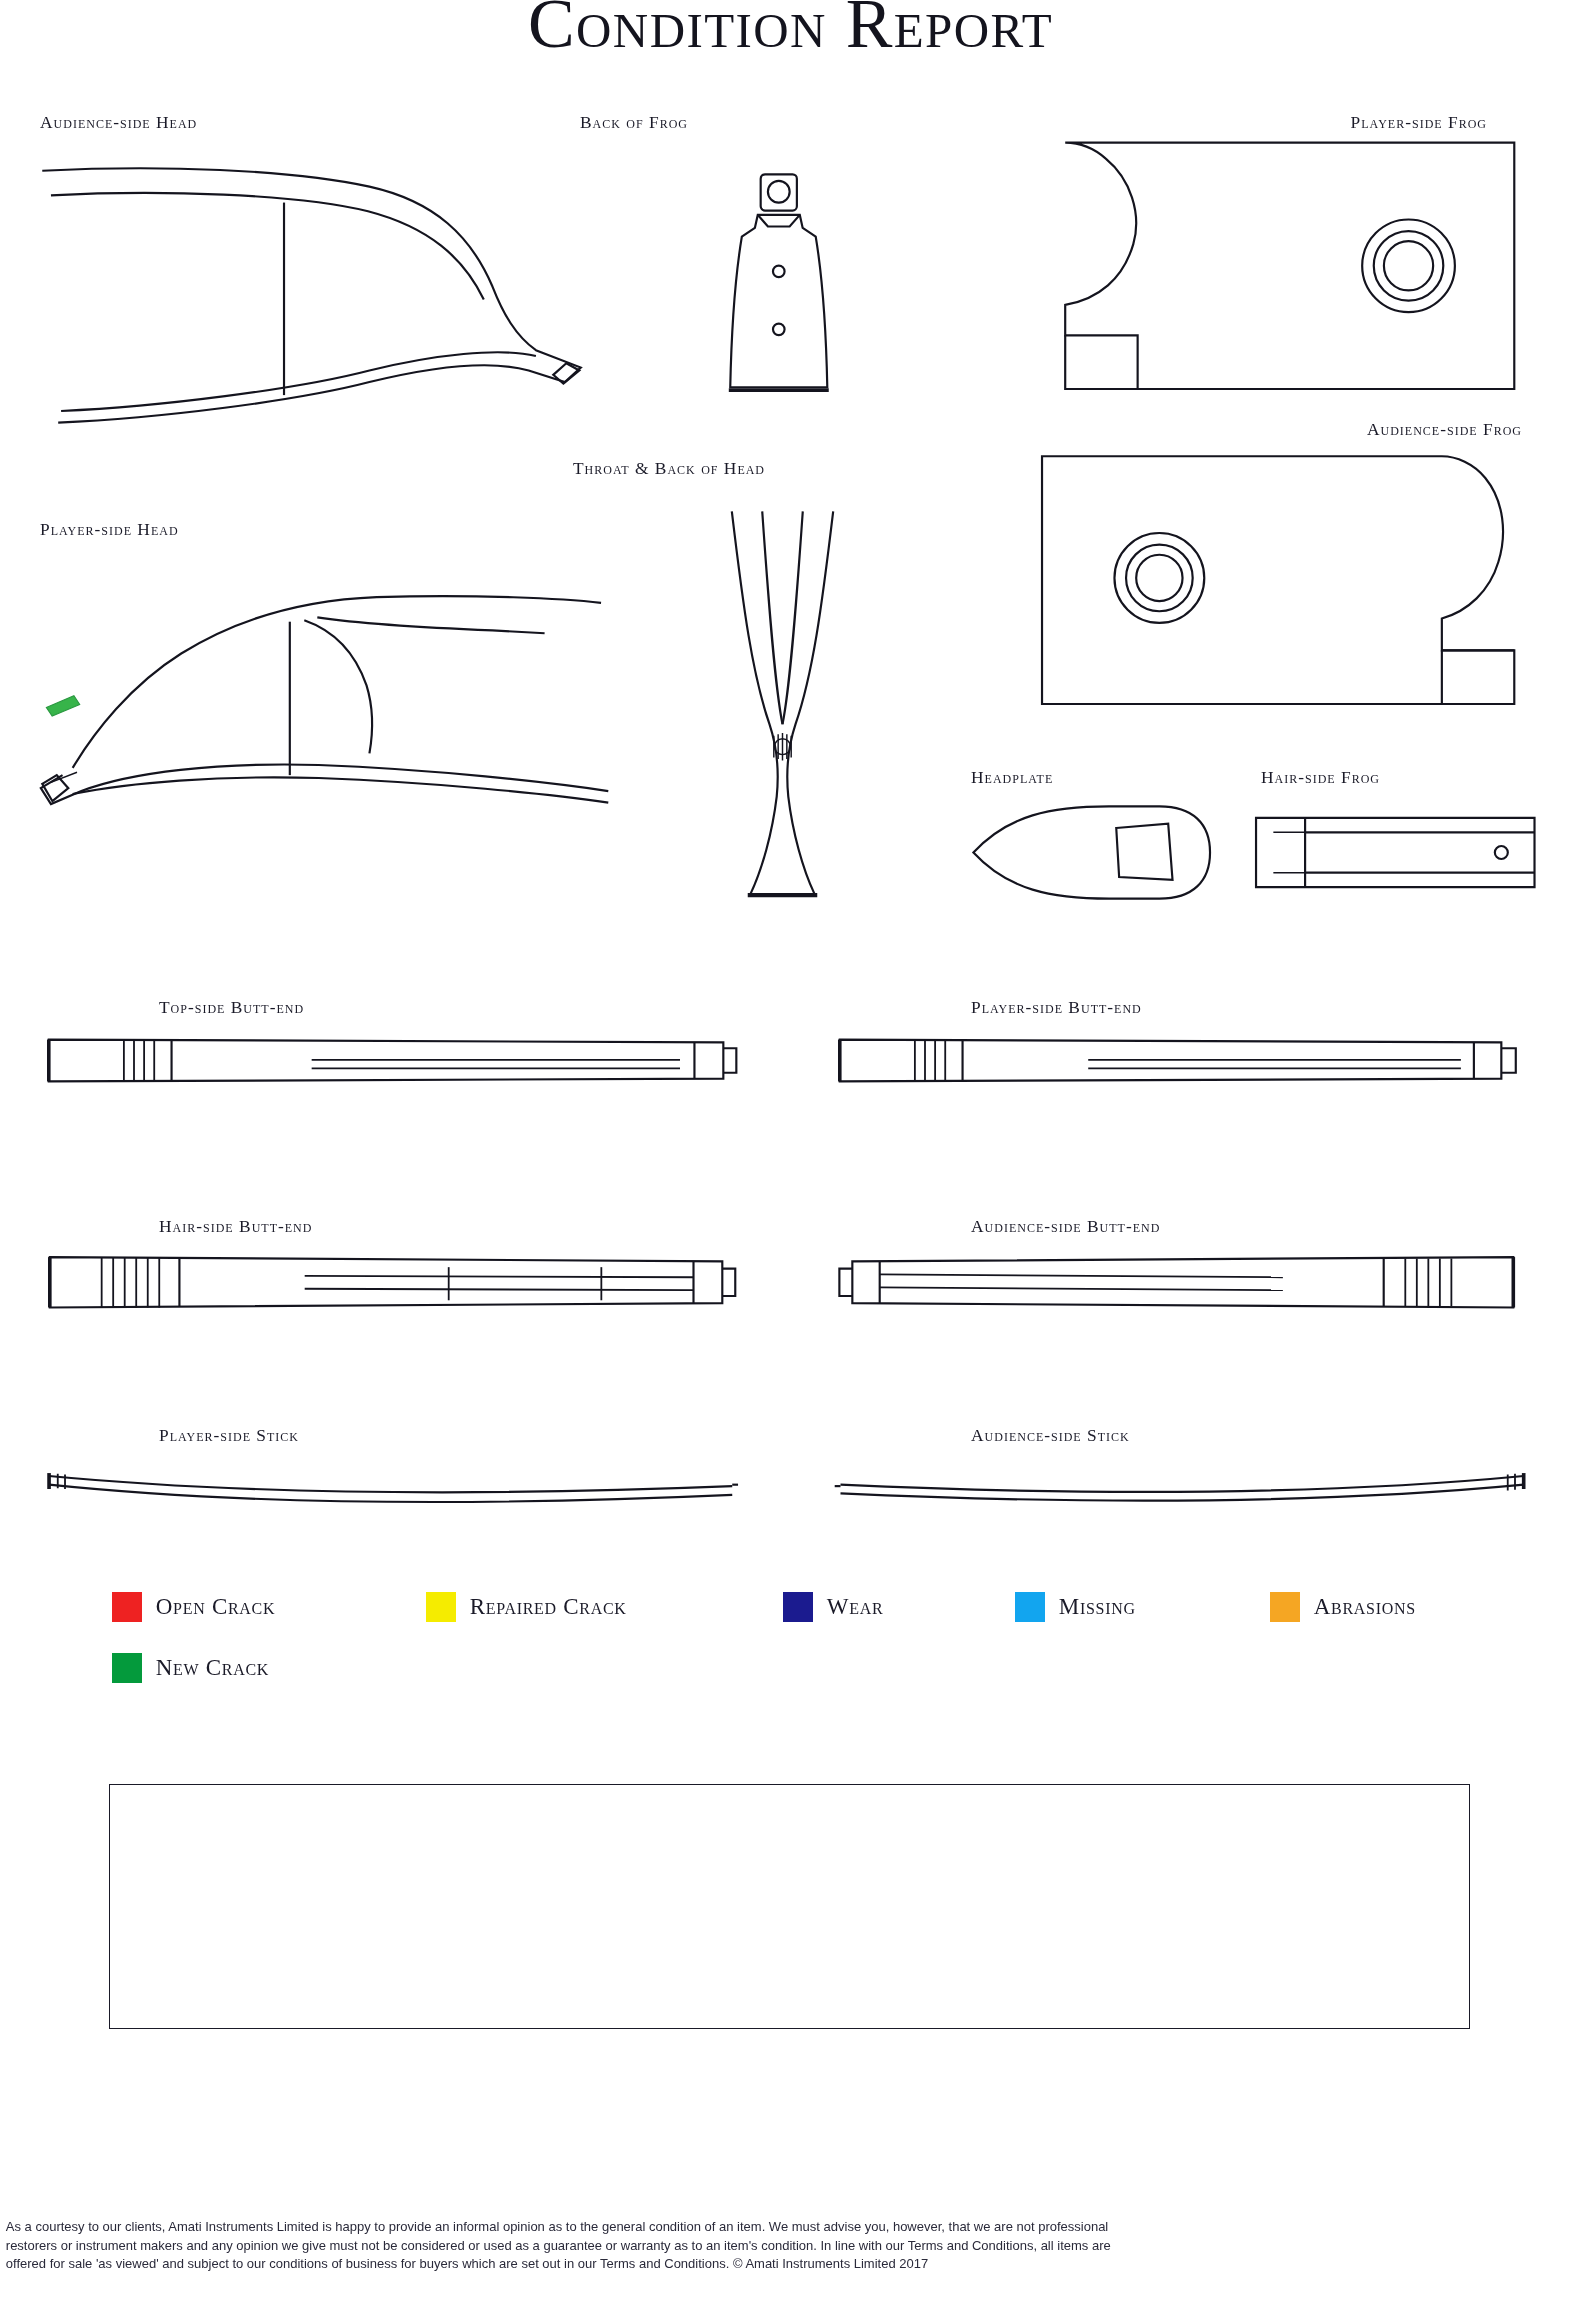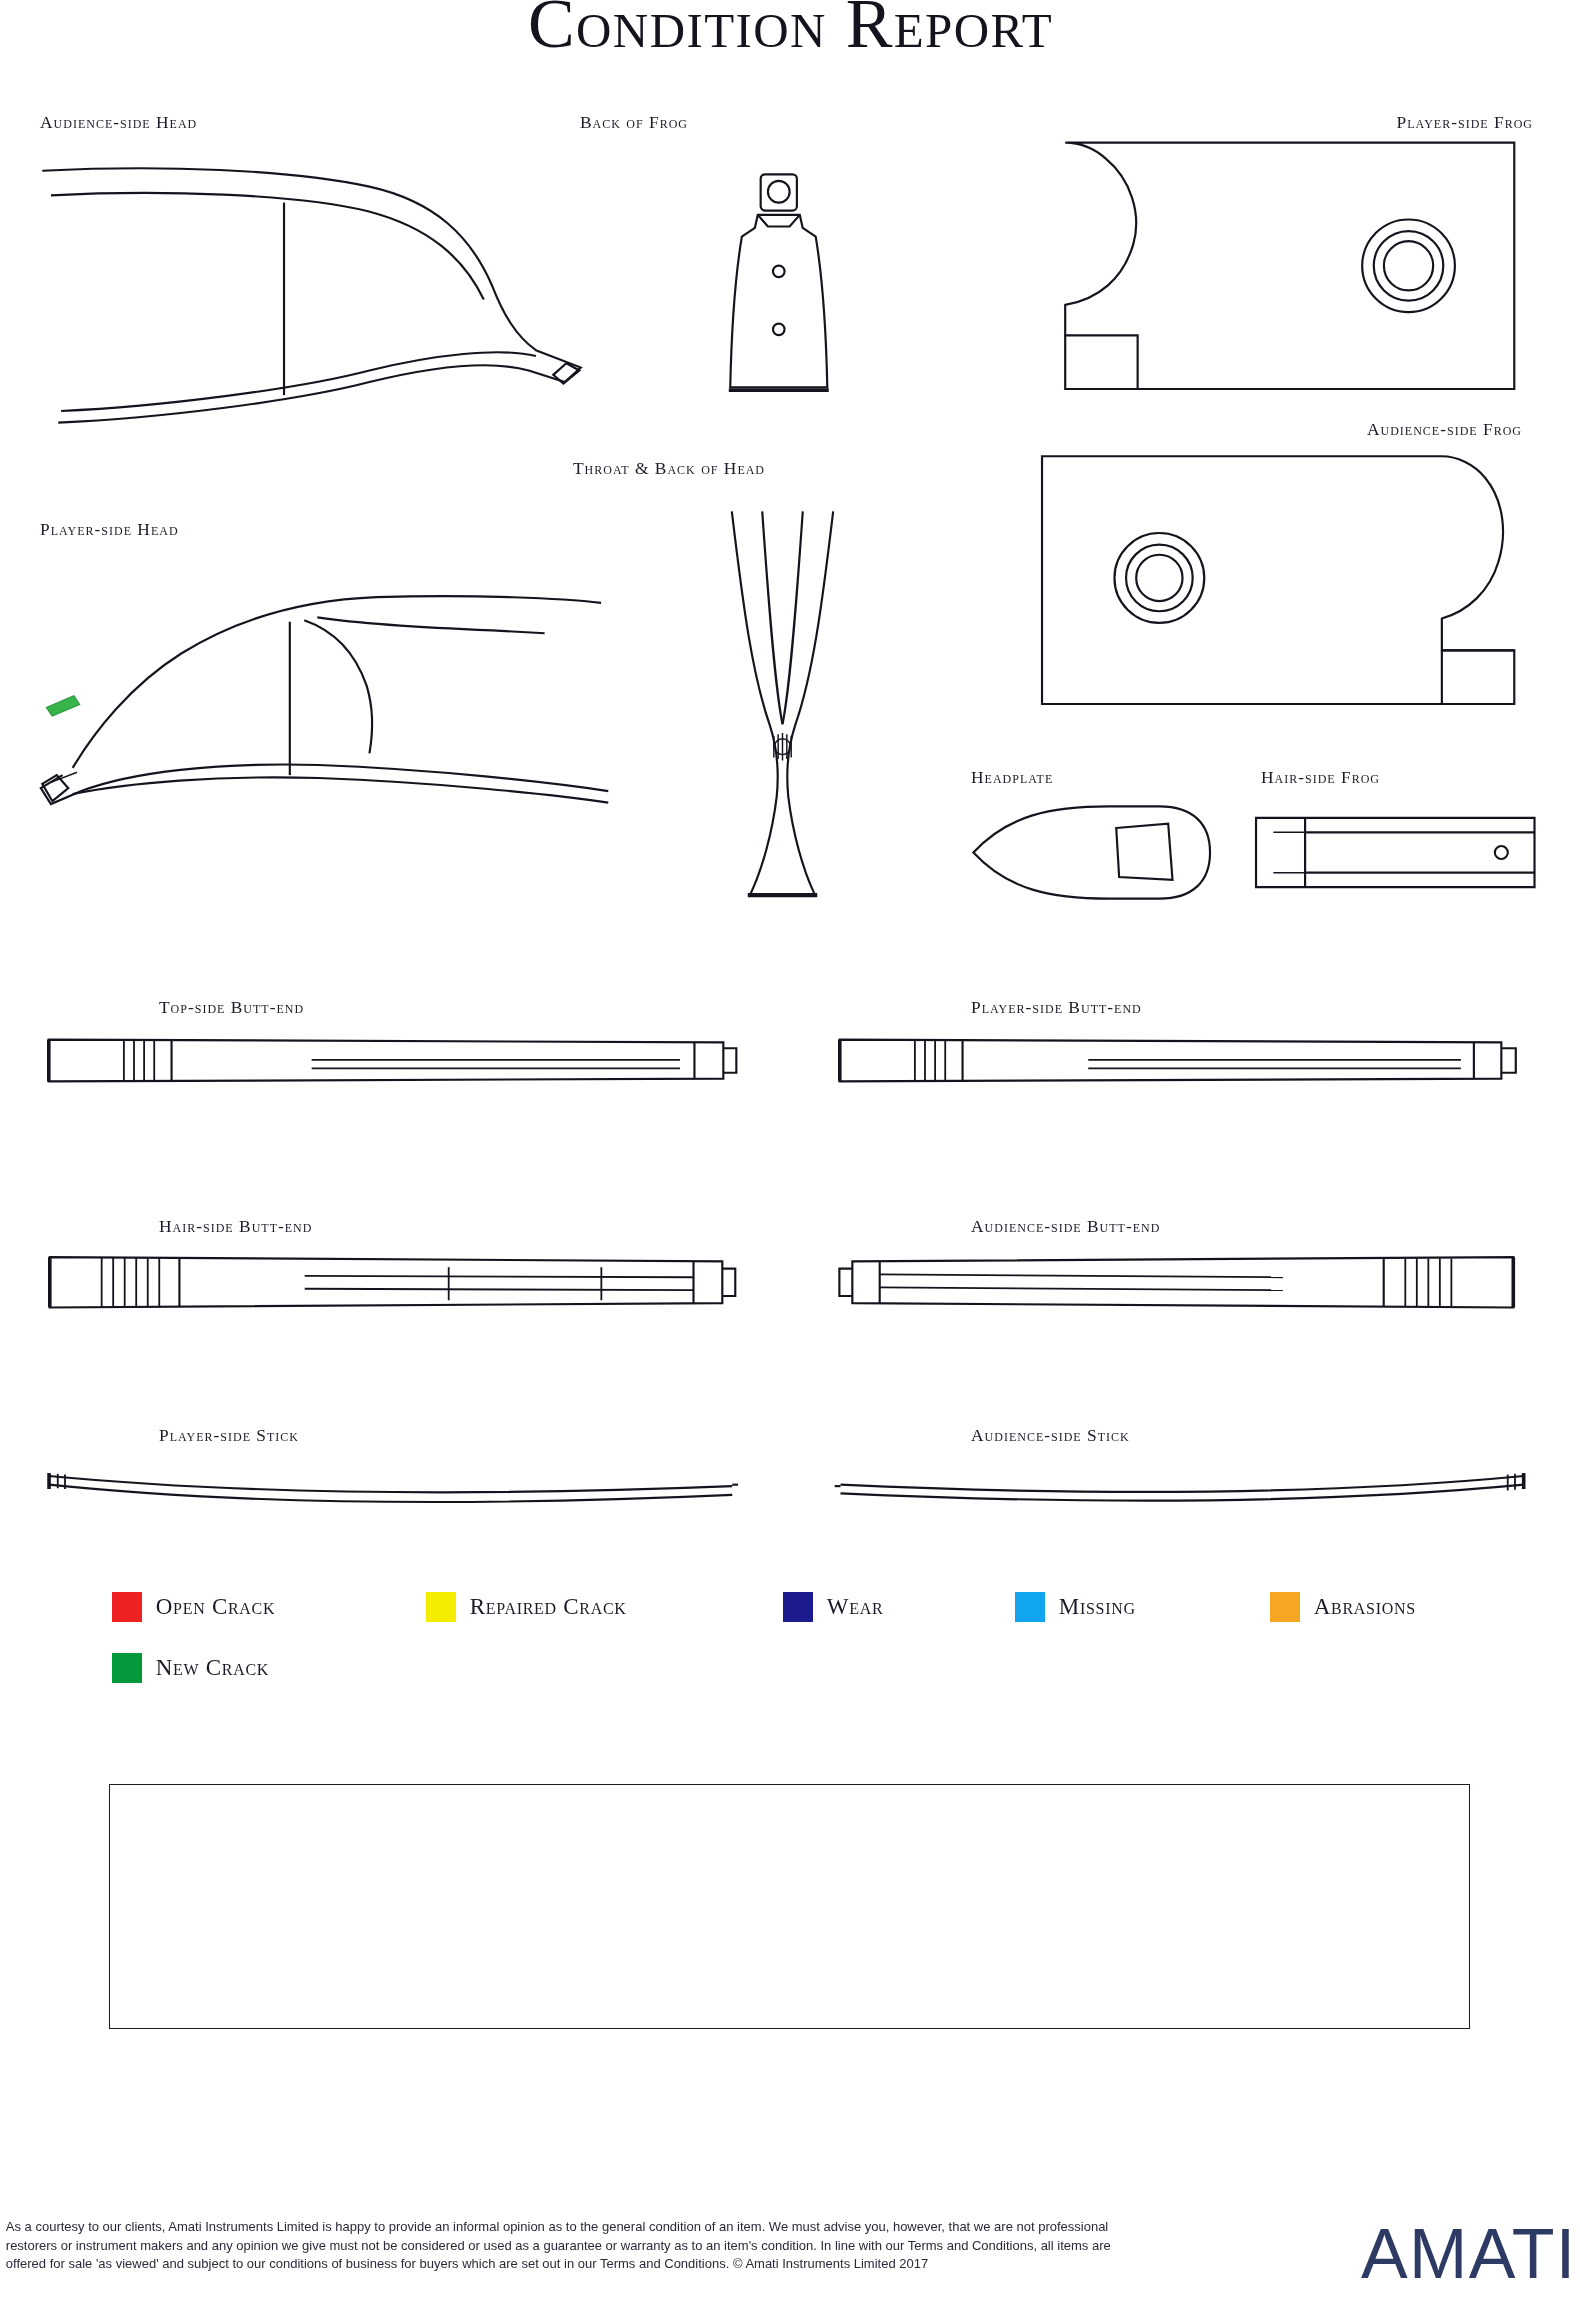--- a/index.html
+++ b/index.html
@@ -128,21 +128,21 @@
 <body>
 
 <div class="page">
 
   <div class="title">Condition Report</div>
 
   <div class="cap" style="left:40px; top:112px;">Audience-side Head</div>
 
   <div class="cap center" style="left:580px; top:112px; width:246px;">Back of Frog</div>
 
-  <div class="cap right" style="left:1026px; top:112px; width:507px;">Player-side Frog</div>
+  <div class="cap right" style="left:980px; top:112px; width:507px;">Player-side Frog</div>
 
   <div class="cap right" style="left:1015px; top:419px; width:507px;">Audience-side Frog</div>
 
   <div class="cap center" style="left:573px; top:458px; width:261px;">Throat &amp; Back of Head</div>
 
   <div class="cap" style="left:40px; top:519px;">Player-side Head</div>
 
   <div class="cap center" style="left:971px; top:767px; width:261px;">Headplate</div>
 
   <div class="cap center" style="left:1261px; top:767px; width:268px;">Hair-side Frog</div>
@@ -362,16 +362,15 @@
       <span class="swatch" style="background:#049a3c;"></span>
       <span class="legend-label">New Crack</span>
     </div>
   </div>
 
   <div class="comments-box">
     <div class="comments-body"></div>
   </div>
 
   <div class="footer-text">As a courtesy to our clients, Amati Instruments Limited is happy to provide an informal opinion as to the general condition of an item. We must advise you, however, that we are not professional restorers or instrument makers and any opinion we give must not be considered or used as a guarantee or warranty as to an item's condition. In line with our Terms and Conditions, all items are offered for sale 'as viewed' and subject to our conditions of business for buyers which are set out in our Terms and Conditions. © Amati Instruments Limited 2017</div>
-  <div class="brand">AMATI</div>
 
 </div>
 
 
 </body></html>

